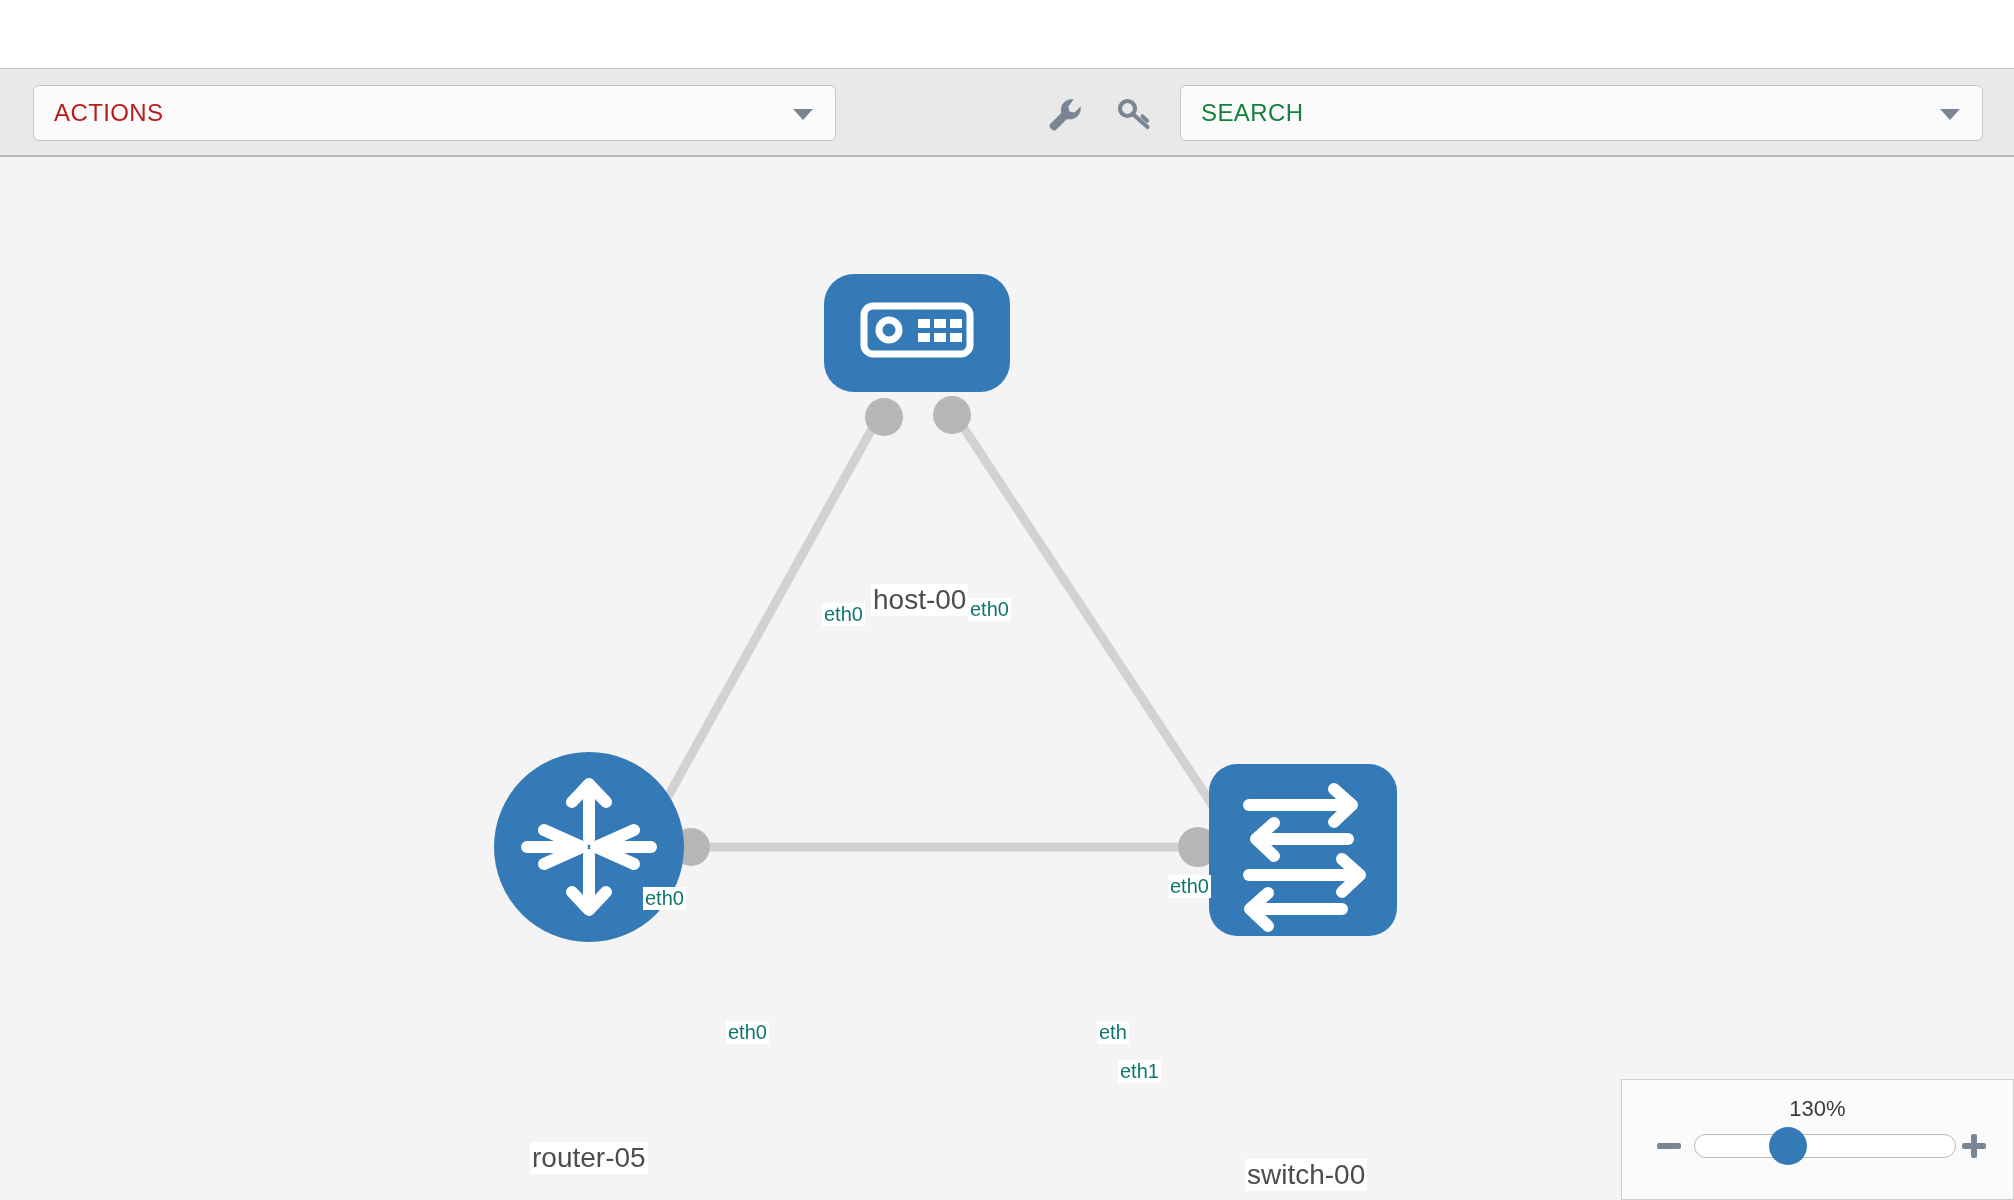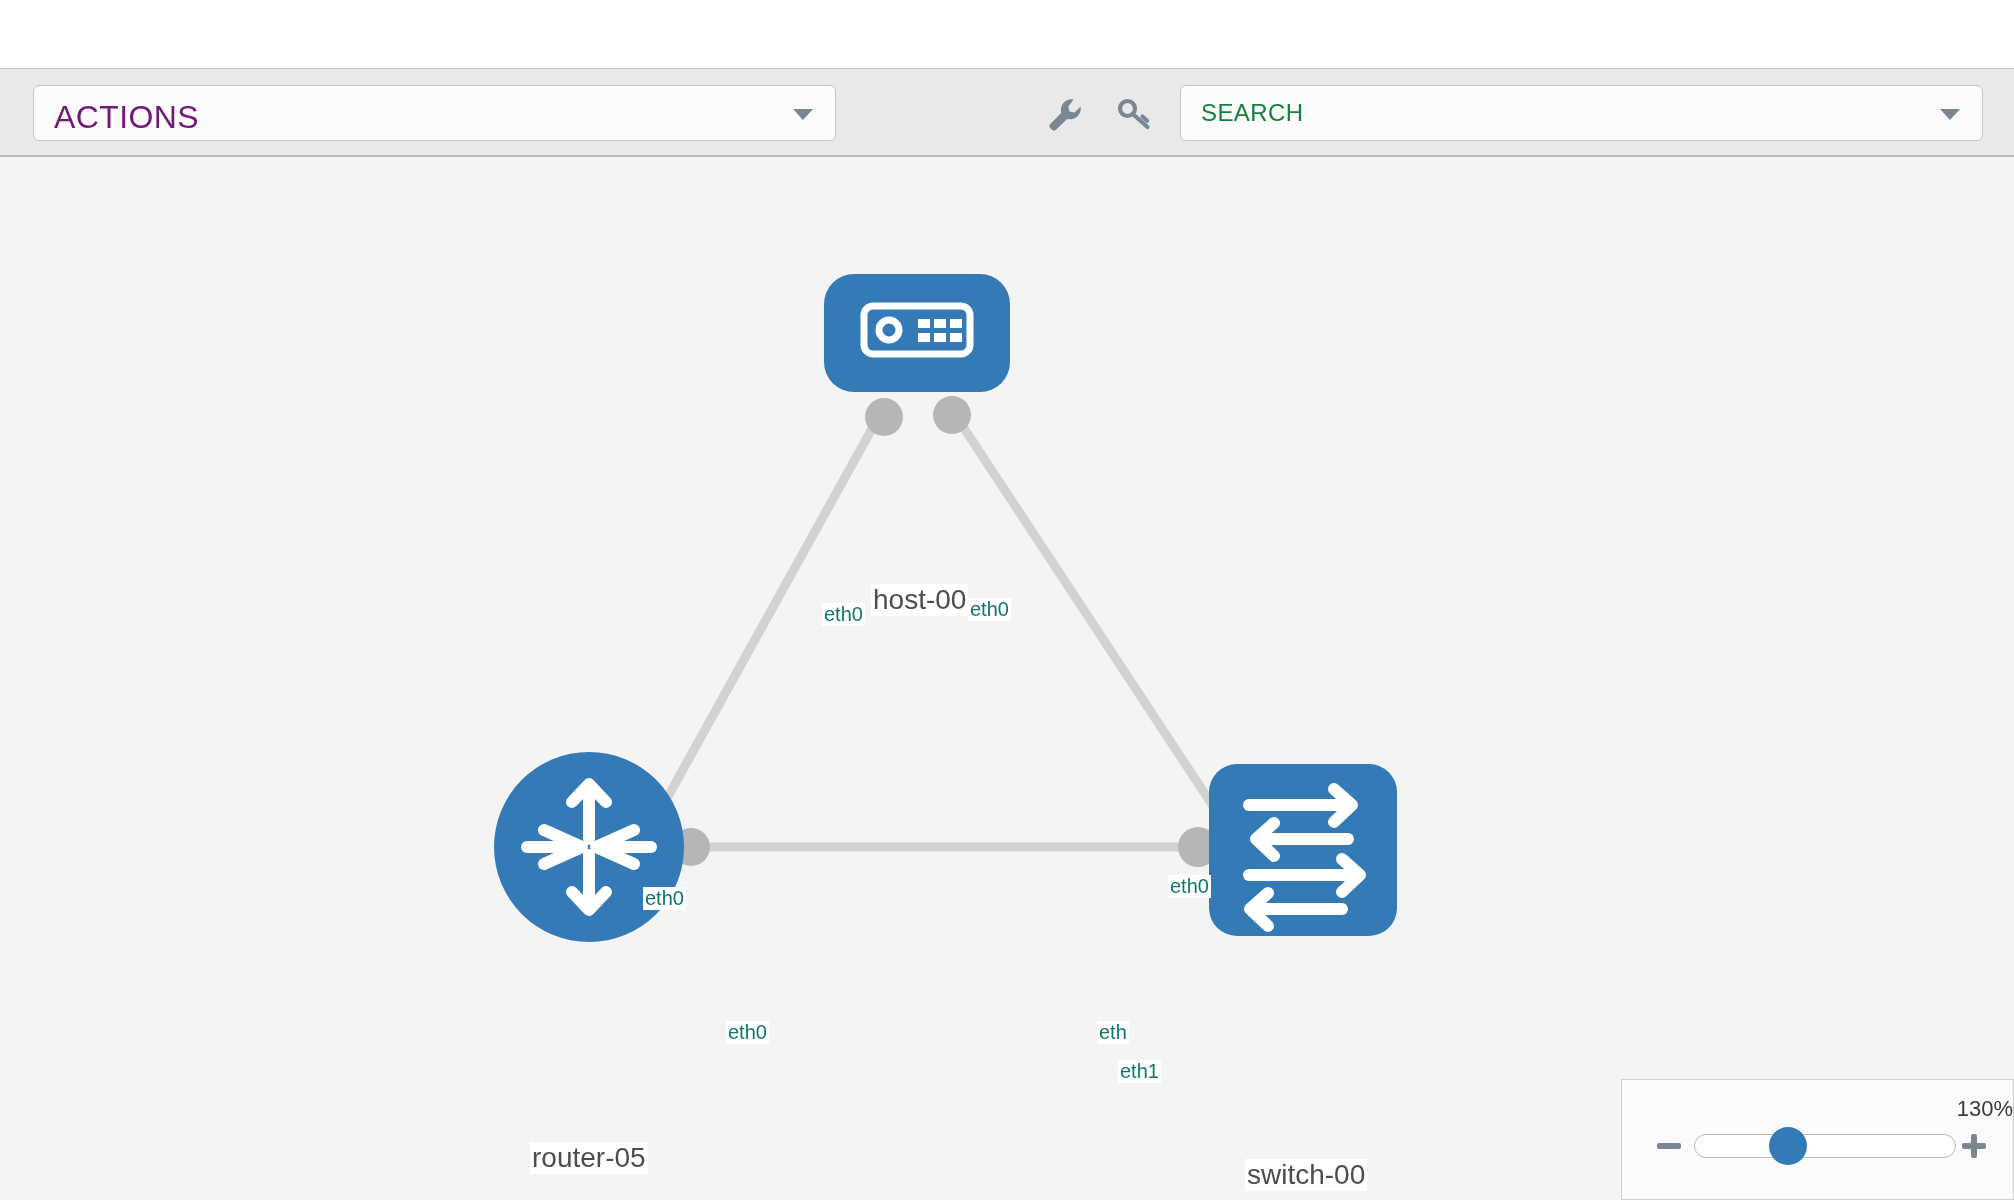--- a/index.html
+++ b/index.html
@@ -58,22 +58,22 @@
     left: 33px; top: 16px;
     width: 803px; height: 56px;
     background: #fbfbfb;
     border: 1px solid #c6c6c6;
     border-radius: 6px;
     cursor: pointer;
   }
   .actions-select .label {
     position: absolute;
     left: 20px; top: 13px;
-    font-size: 32px;
-    color: #701a75;
+    font-size: 24px;
+    color: #b91c1c;
     letter-spacing: 0.4px;
     text-align: right;
   }
   .caret {
     position: absolute;
     right: 22px; top: 50%;
     margin-top: -4px;
     width: 0; height: 0;
     border-left: 10px solid transparent;
     border-right: 10px solid transparent;
@@ -142,21 +142,21 @@
   .zoom-control {
     position: absolute;
     left: 1621px; top: 1079px;
     width: 393px; height: 121px;
     background: #fbfbfb;
     border: 1px solid #cfcfcf;
   }
   .zoom-value {
     position: absolute;
     left: 0; right: 0; top: 16px;
-    text-align: right;
+    text-align: center;
     font-size: 22px;
     color: #3a3a3a;
   }
   .zoom-minus, .zoom-plus {
     position: absolute;
     top: 51px;
     width: 30px; height: 30px;
     cursor: pointer;
   }
   .zoom-minus { left: 32px; }

